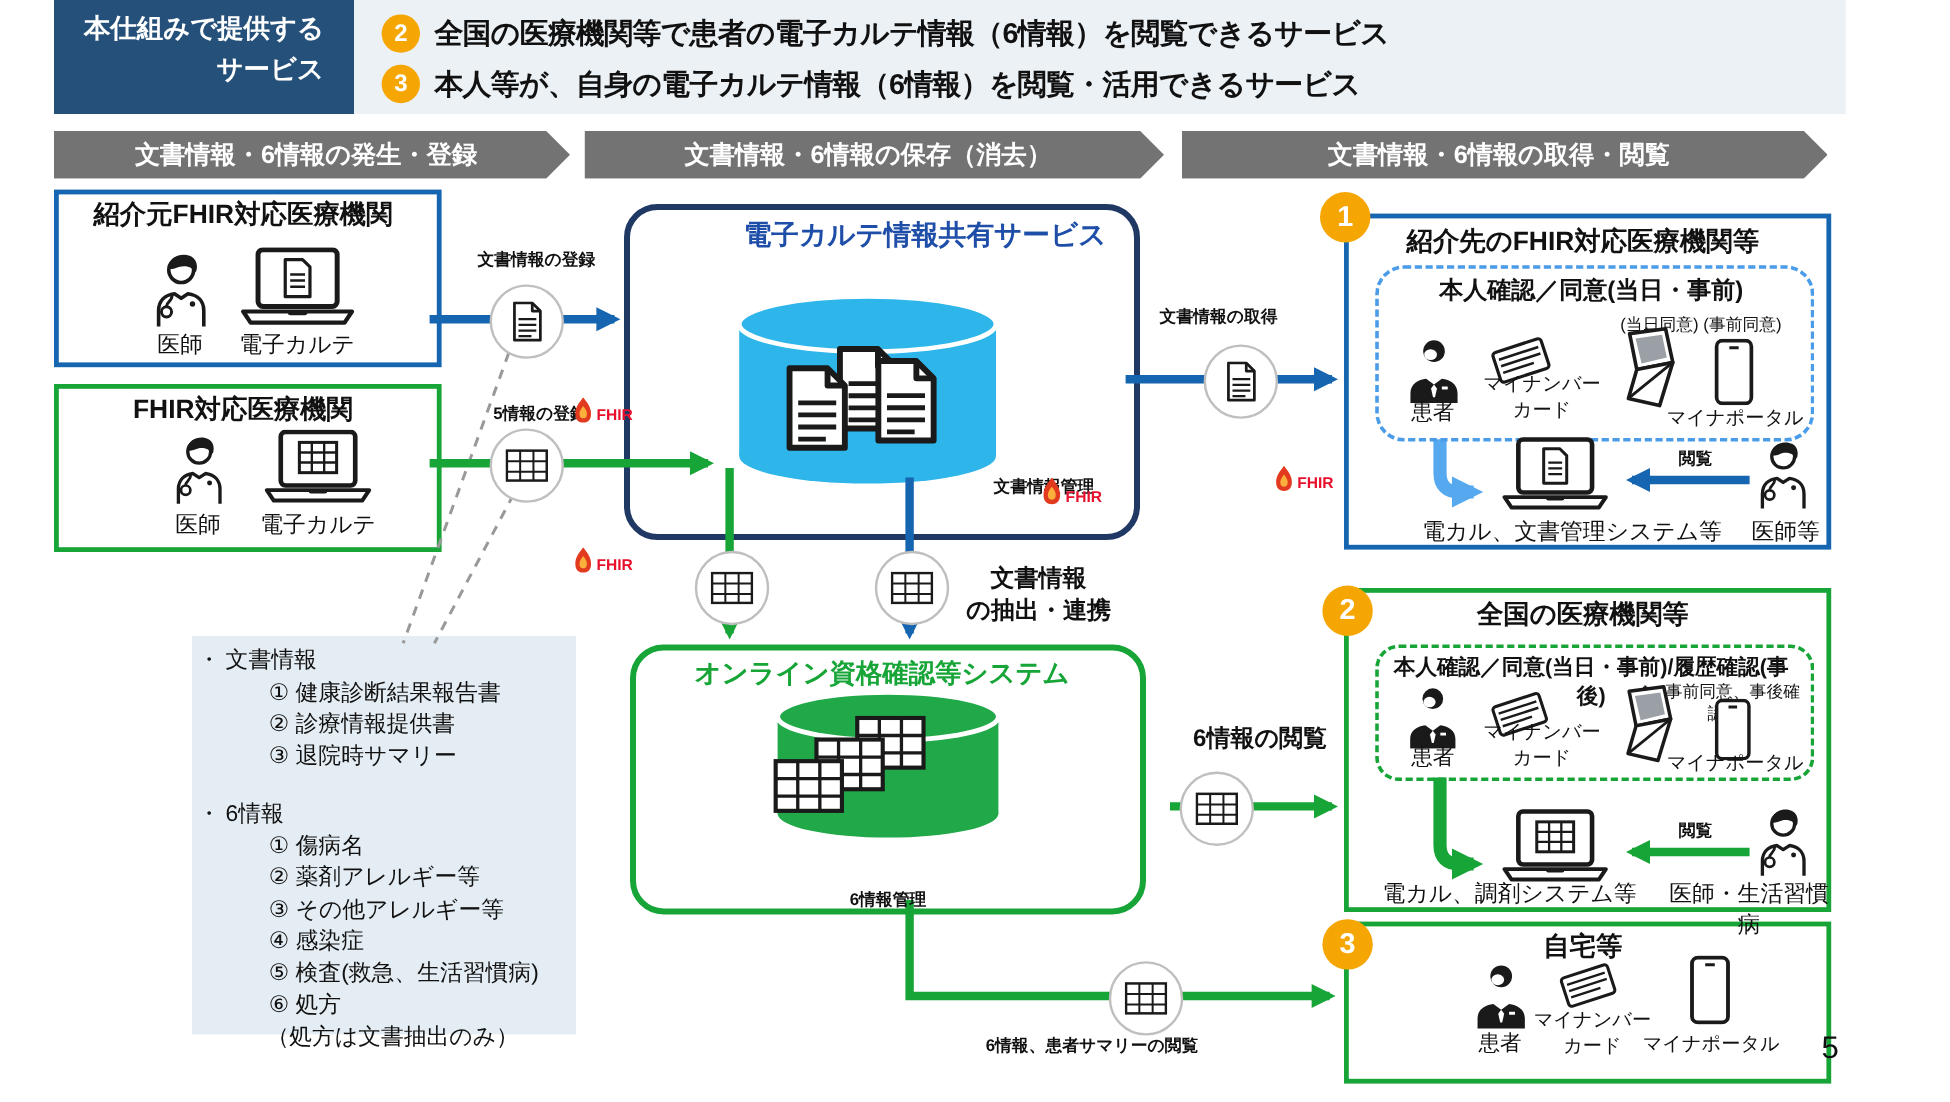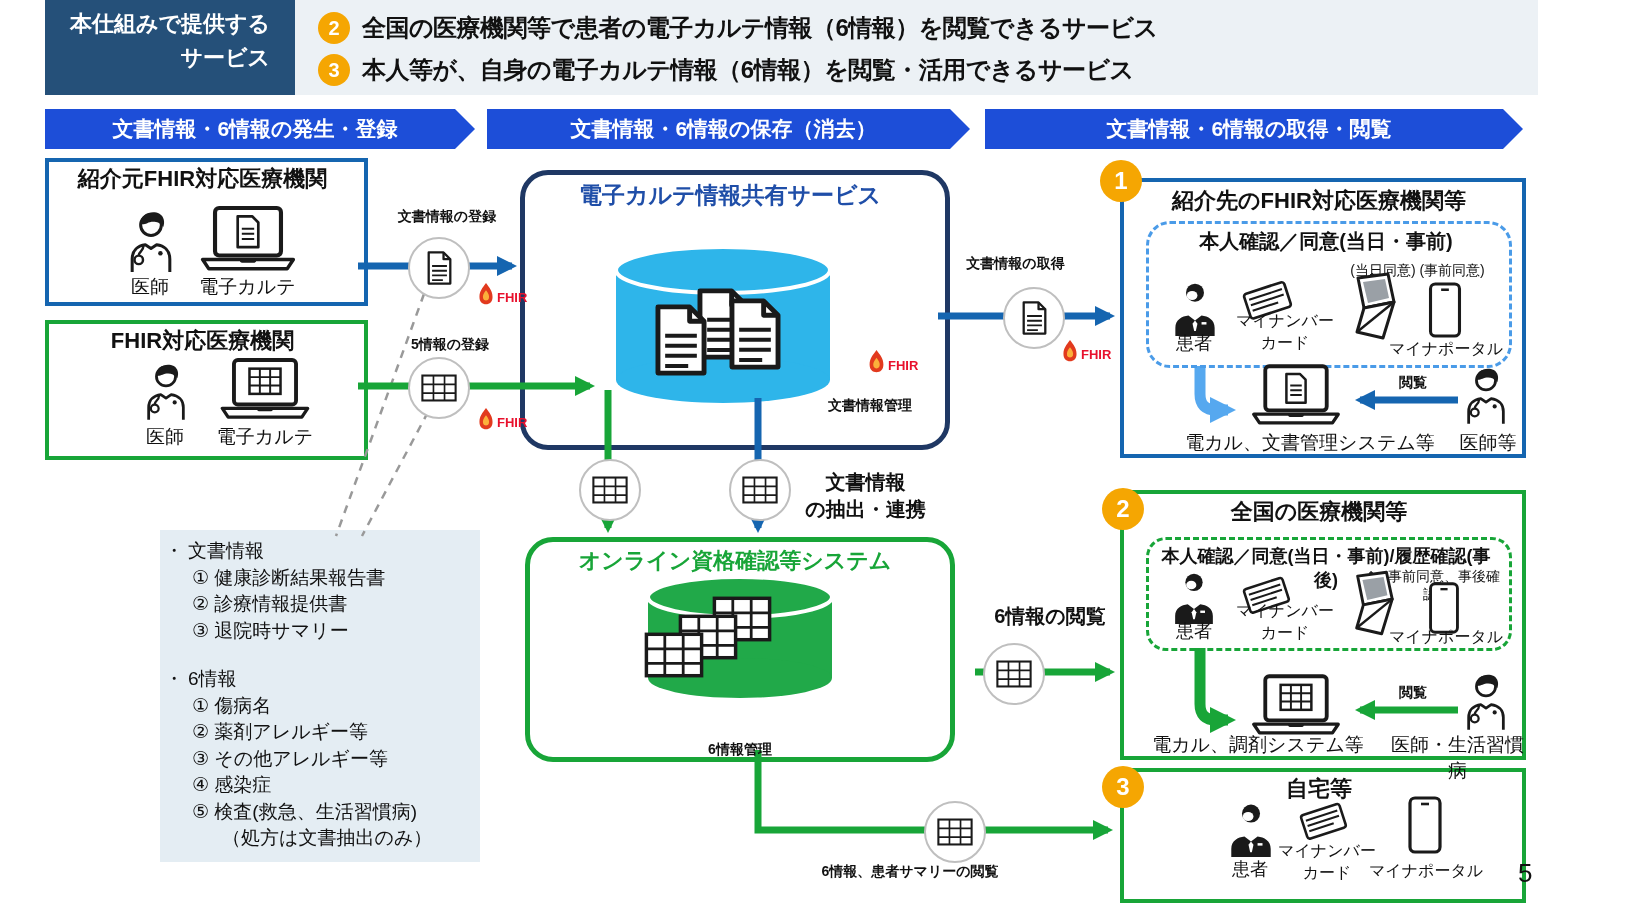--- a/index.html
+++ b/index.html
@@ -9,21 +9,21 @@
   
   .hd-left{left:45px;top:0;width:250px;height:95px;background:#255079;color:#fff;
            display:flex;align-items:center;justify-content:center;overflow:hidden;}
   .hd-left .inner{margin-top:-14px;font-size:22px;font-weight:bold;line-height:34px;text-align:right;}
   .hd-panel{left:295px;top:0;width:1243px;height:95px;background:#ECF1F5;}
   .svc-row{position:absolute;display:flex;align-items:center;gap:12px;}
   .svc-num{width:32px;height:32px;border-radius:50%;background:#F5A602;color:#fff;
            display:flex;align-items:center;justify-content:center;font-weight:bold;font-size:20px;flex:0 0 32px;}
   .svc-txt{font-size:24px;font-weight:bold;letter-spacing:-0.5px;}
   
-  .banner{position:absolute;top:109px;height:40px;background:#1d4ed8;color:#fff;display:flex;
+  .banner{position:absolute;top:109px;height:40px;background:#737373;color:#fff;display:flex;
           align-items:center;justify-content:center;font-weight:bold;font-size:21px;
           clip-path:polygon(0 0,calc(100% - 20px) 0,100% 50%,calc(100% - 20px) 100%,0 100%);
           padding-right:10px;}
   
   .orgbox{position:absolute;background:#fff;border:4px solid #1565B0;z-index:1;}
   .orgbox.green{border-color:#18A538;}
   .bigbox{position:absolute;background:#fff;border:5px solid #1F3864;border-radius:28px;z-index:1;}
   .bigbox.green{border-color:#18A538;}
   .rightbox{position:absolute;background:#fff;border:4px solid #1565B0;z-index:1;}
   .rightbox.green{border-color:#18A538;}
@@ -31,28 +31,28 @@
   .lbl{position:absolute;font-size:19px;text-align:center;z-index:3;}
   .flowlbl{position:absolute;font-weight:bold;font-size:14px;text-align:center;z-index:3;line-height:27px;}
   .dashbox{position:absolute;border:3px dashed #4A9BE8;border-radius:24px;z-index:2;}
   .dashbox.green{border-color:#18A538;border-radius:20px;}
   .smalllbl{position:absolute;font-size:16px;text-align:center;z-index:3;line-height:22px;}
   .notes{position:absolute;font-size:14px;z-index:3;text-align:center;}
   .node{position:absolute;width:58px;height:58px;border-radius:50%;background:#fff;border:2.5px solid #BFBFBF;
         display:flex;align-items:center;justify-content:center;z-index:4;}
   .numc{position:absolute;width:42px;height:42px;border-radius:50%;background:#F5A602;color:#fff;z-index:5;
         display:flex;align-items:center;justify-content:center;font-weight:bold;font-size:24px;}
-  .fhir{position:absolute;display:flex;align-items:flex-end;gap:3px;z-index:5;}
+  .fhir{position:absolute;display:flex;align-items:flex-end;gap:3px;z-index:5;margin-top:48px;}
   .fhir span{color:#E8112D;font-weight:bold;font-size:13px;}
   .icon{position:absolute;z-index:3;}
   .infobox{position:absolute;left:160px;top:530px;width:320px;height:332px;background:#E4EDF3;z-index:1;
            font-size:19px;line-height:26.5px;padding-top:8px;box-sizing:border-box;}
   .infobox .row{display:flex;}
   .infobox .bullet{width:28px;text-align:center;flex:0 0 28px;}
-  .infobox .item{padding-left:32px;}
+  .infobox .item{padding-left:64px;}
   .infobox .item.deep{padding-left:62px;}
   .pageno{position:absolute;font-size:26px;z-index:5;}
   svg.overlay{position:absolute;left:0;top:0;z-index:2;pointer-events:none;}
 </style>
 </head>
 <body>
 
 <div class="stage">
 
   <svg width="0" height="0" style="position:absolute" aria-hidden="true">
@@ -155,21 +155,21 @@
   <svg class="icon" style="left:140px;top:362px;" width="52" height="60">
       <use href="#s-doctor"></use>
     </svg>
   <div class="lbl" style="left:130px;top:424px;width:70px;">医師</div>
   <svg class="icon" style="left:215px;top:358px;" width="100" height="64">
       <use href="#s-laptop-grid"></use>
     </svg>
   <div class="lbl" style="left:205px;top:424px;width:120px;">電子カルテ</div>
 
   <div class="bigbox" style="left:520px;top:170px;width:420px;height:270px;"></div>
-  <div class="boxtitle" style="left:525px;top:180px;width:410px;font-size:23px;color:#1F4EA8;">電子カルテ情報共有サービス</div>
+  <div class="boxtitle" style="left:512px;top:180px;width:410px;font-size:23px;color:#1F4EA8;text-align:right;">電子カルテ情報共有サービス</div>
   <div class="flowlbl" style="left:795px;top:392px;width:150px;">文書情報管理</div>
   <div class="fhir" style="left:868px;top:350px;">
     <svg width="17" height="23">
         <use href="#s-flame"></use>
       </svg>
     <span>FHIR</span>
   </div>
 
   <div class="bigbox green" style="left:525px;top:537px;width:420px;height:215px;"></div>
   <div class="boxtitle" style="left:530px;top:546px;width:410px;color:#18A538;">オンライン資格確認等システム</div>
@@ -306,20 +306,21 @@
     <div style="height:22px;"></div>
     <div class="row">
         <span class="bullet">・</span>
         <span>6情報</span>
       </div>
     <div class="item">① 傷病名</div>
     <div class="item">② 薬剤アレルギー等</div>
     <div class="item">③ その他アレルギー等</div>
     <div class="item">④ 感染症</div>
     <div class="item">⑤ 検査(救急、生活習慣病)</div>
+    <div class="item">⑥ 処方</div>
     <div class="item deep">（処方は文書抽出のみ）</div>
   </div>
 
   <div class="rightbox" style="left:1120px;top:178px;width:398px;height:272px;"></div>
   <div class="numc" style="left:1100px;top:160px;">1</div>
   <div class="boxtitle" style="left:1124px;top:186px;width:390px;">紹介先のFHIR対応医療機関等</div>
   <div class="dashbox" style="left:1146px;top:221px;width:360px;height:141px;"></div>
   <div class="boxtitle" style="left:1150px;top:228px;width:352px;font-size:20px;">本人確認／同意(当日・事前)</div>
   <div class="notes" style="left:1330px;top:262px;width:175px;">(当日同意) (事前同意)</div>
   <svg class="icon" style="left:1172px;top:282px;" width="46" height="54">

